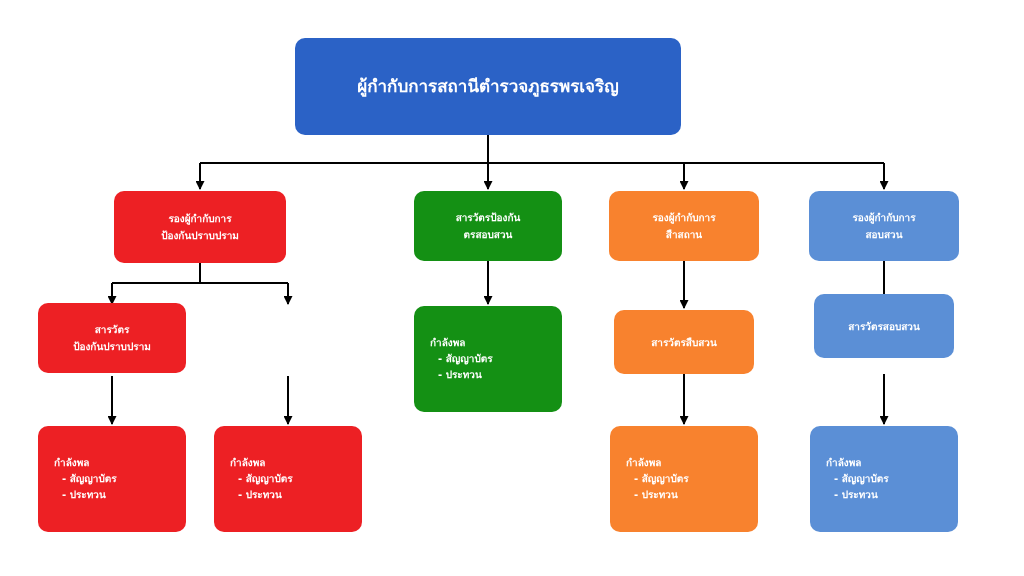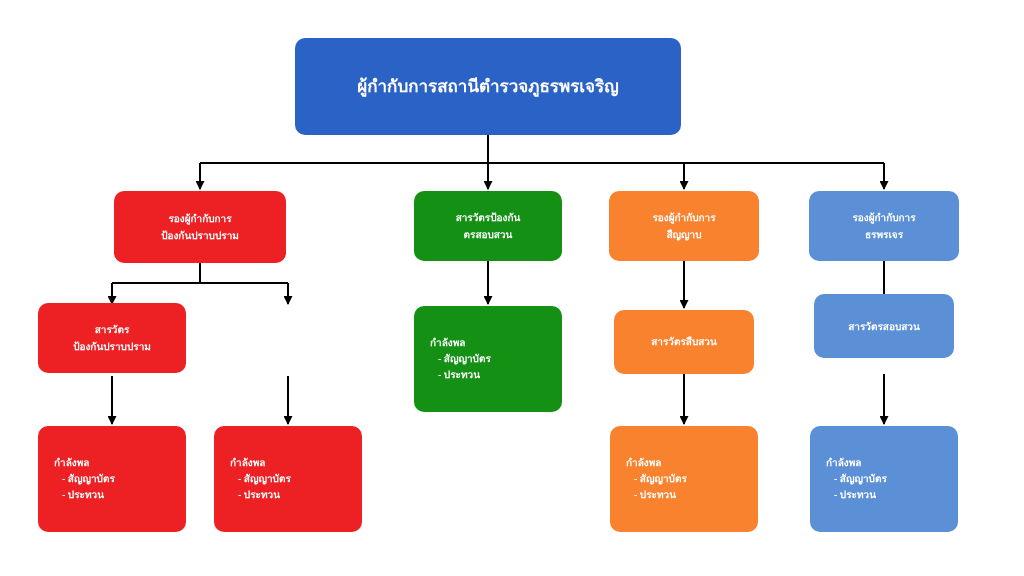--- a/index.html
+++ b/index.html
@@ -20,21 +20,21 @@
     color:#ffffff; font-weight:bold;
     display:flex; flex-direction:column; justify-content:center; align-items:center;
     text-align:center; font-size:10px; line-height:1.7;
     padding:4px 8px;
   }
   .node.root { font-size:17px; line-height:1.9; }
   .node.personnel {
     justify-content:center; align-items:flex-start; text-align:left;
     padding-left:16px; line-height:1.6;
   }
-  .node.personnel .indent { padding-left:8px;font-family:Liberation Serif, serif; }
+  .node.personnel .indent { padding-left:8px; }
   .c-root   { background:var(--color-root,#2b62c6); }
   .c-red    { background:var(--color-red,#ed2024); }
   .c-green  { background:var(--color-green,#149014);text-align:center; }
   .c-orange { background:var(--color-orange,#f8822e); }
   .c-blue   { background:var(--color-blue,#5b8fd6); }
 </style>
 </head>
 <body>
 
 <div class="canvas">
@@ -81,41 +81,41 @@
     <span>ป้องกันปราบปราม</span>
   </div>
 
   <div class="node c-green" style="left:414px; top:191px; width:148px; height:70px;">
     <span>สารวัตรป้องกัน</span>
     <span>ตรสอบสวน</span>
   </div>
 
   <div class="node c-orange" style="left:609px; top:191px; width:150px; height:70px;">
     <span>รองผู้กำกับการ</span>
-    <span>สืญญาบ</span>
+    <span>สืาสถาน</span>
   </div>
 
   <div class="node c-blue" style="left:809px; top:191px; width:150px; height:70px;">
     <span>รองผู้กำกับการ</span>
-    <span>ธรพรเจร</span>
+    <span>สอบสวน</span>
   </div>
 
   <div class="node c-red" style="left:38px; top:303px; width:148px; height:70px;">
     <span>สารวัตร</span>
     <span>ป้องกันปราบปราม</span>
   </div>
 
 
   <div class="node personnel c-green" style="left:414px; top:306px; width:148px; height:106px;">
     <span>กำลังพล</span>
     <span class="indent">- สัญญาบัตร</span>
     <span class="indent">- ประทวน</span>
   </div>
 
-  <div class="node c-orange" style="left:614px; top:310px; width:140px; height:64px;font-family:Liberation Mono, monospace;">
+  <div class="node c-orange" style="left:614px; top:310px; width:140px; height:64px;">
     <span>สารวัตรสืบสวน</span>
   </div>
 
   <div class="node c-blue" style="left:814px; top:294px; width:140px; height:64px;">
     <span>สารวัตรสอบสวน</span>
   </div>
 
   <div class="node personnel c-red" style="left:38px; top:426px; width:148px; height:106px;">
     <span>กำลังพล</span>
     <span class="indent">- สัญญาบัตร</span>

